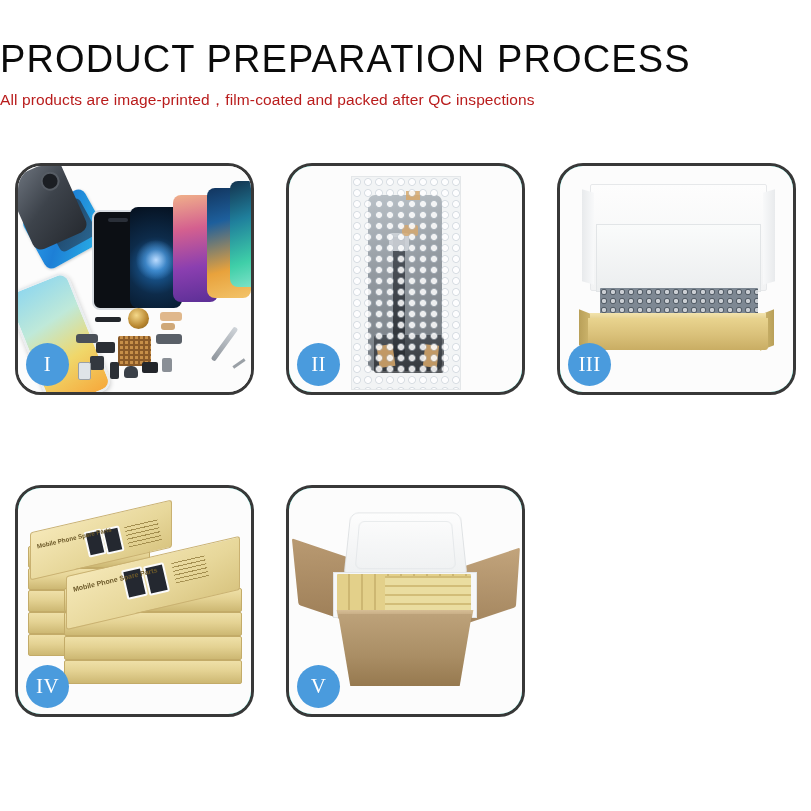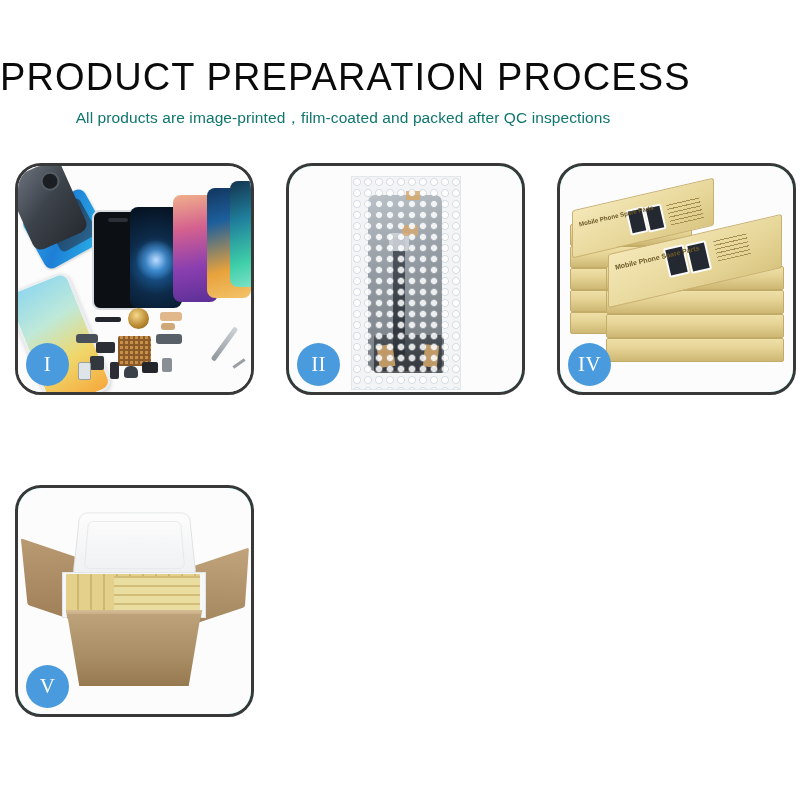--- a/index.html
+++ b/index.html
@@ -18,44 +18,43 @@
   .page {
     position: relative;
     width: 811px;
     height: 811px;
     background: #ffffff;
   }
 
   
   .header {
     position: absolute;
-    top: 56px;
+    top: 38px;
     left: 0;
     width: 646px;
-    text-align: center;
+    text-align: left;
   }
   .title {
     font-family: "Liberation Sans", sans-serif;
     font-size: 38px;
     font-weight: 400;
     letter-spacing: 1.1px;
     color: #0b0b0b;
     line-height: 42px;
     white-space: nowrap;
   }
   .subtitle {
     margin-top: 10px;
     font-family: "Liberation Sans", sans-serif;
     font-size: 15.5px;
     font-weight: 400;
     letter-spacing: 0.1px;
-    color: #0f766e;
+    color: #b91c1c;
     line-height: 20px;
     white-space: nowrap;
-    padding-left: 40px;
   }
 
   
   .grid {
     position: absolute;
     top: 163px;
     left: 15px;
     width: 781px;
     display: grid;
     grid-template-columns: repeat(3, 239px);
@@ -566,20 +565,32 @@
           <div class="tape-top"></div>
           <div class="tape-mid"></div>
           <div class="tape-bl"></div>
           <div class="tape-br"></div>
           <div class="bubble-tex"></div>
         </div>
       </div>
       <div class="badge">II</div>
     </div>
 
+    <div class="panel">
+      <div class="stage">
+        <div class="box3-lid"></div>
+        <div class="box3-foam"></div>
+        <div class="box3-bubble"></div>
+        <div class="box3-left"></div>
+        <div class="box3-right"></div>
+        <div class="box3-rim"></div>
+        <div class="box3-front"></div>
+      </div>
+      <div class="badge">III</div>
+    </div>
 
     <div class="panel">
       <div class="stage">
         <div class="stack">
           <div class="sbox sb-l1"></div>
           <div class="sbox sb-l2"></div>
           <div class="sbox sb-l3"></div>
           <div class="sbox sb-l4"></div>
           <div class="sbox sb-l5"></div>
 

